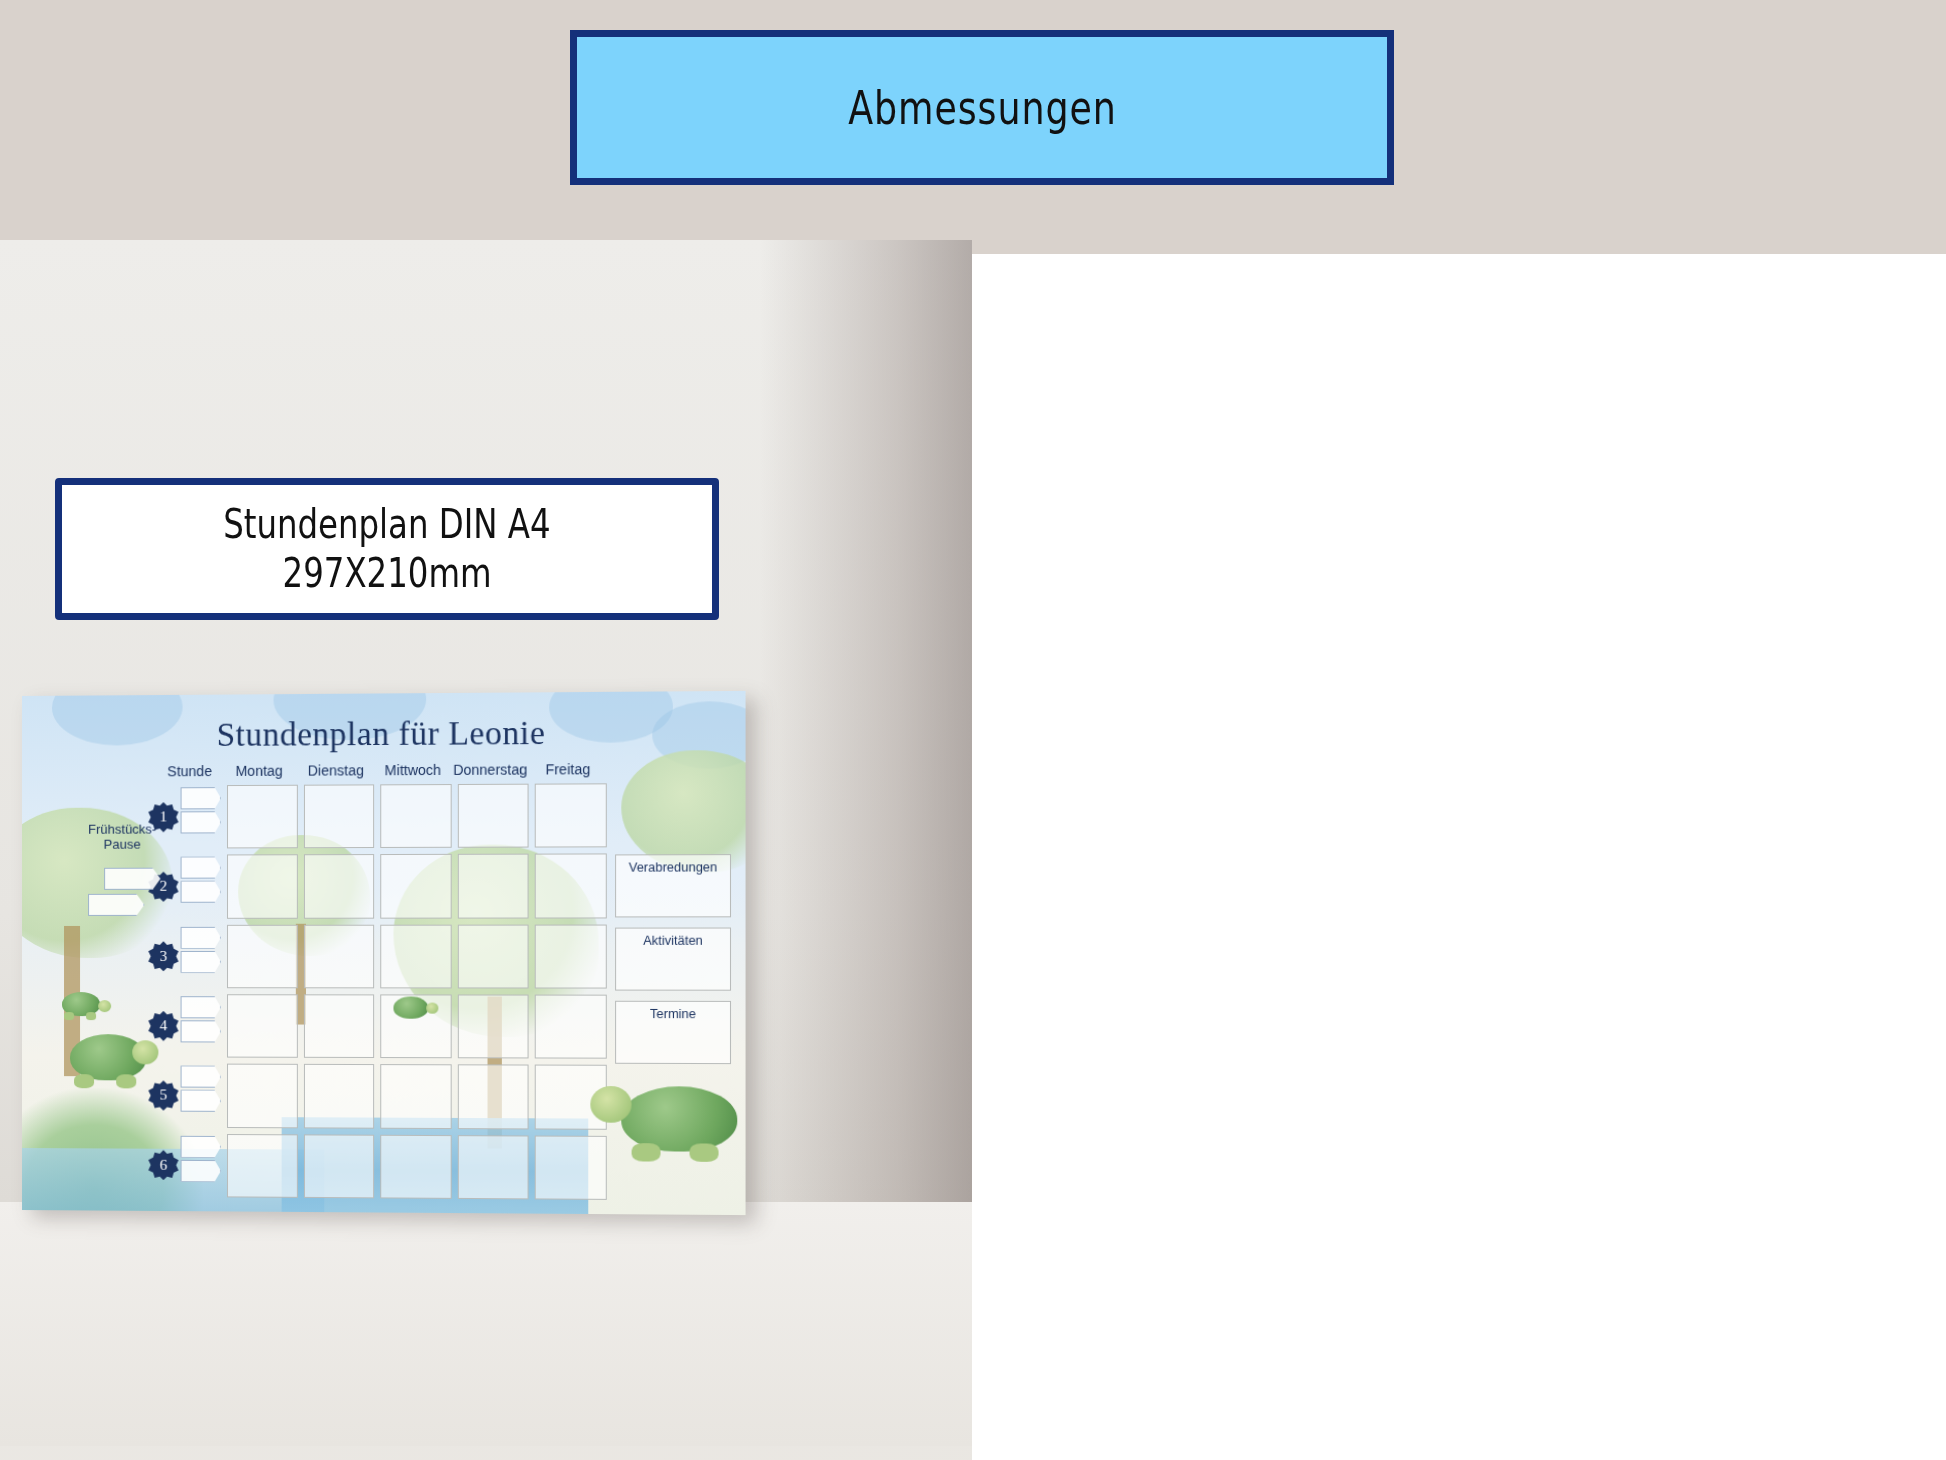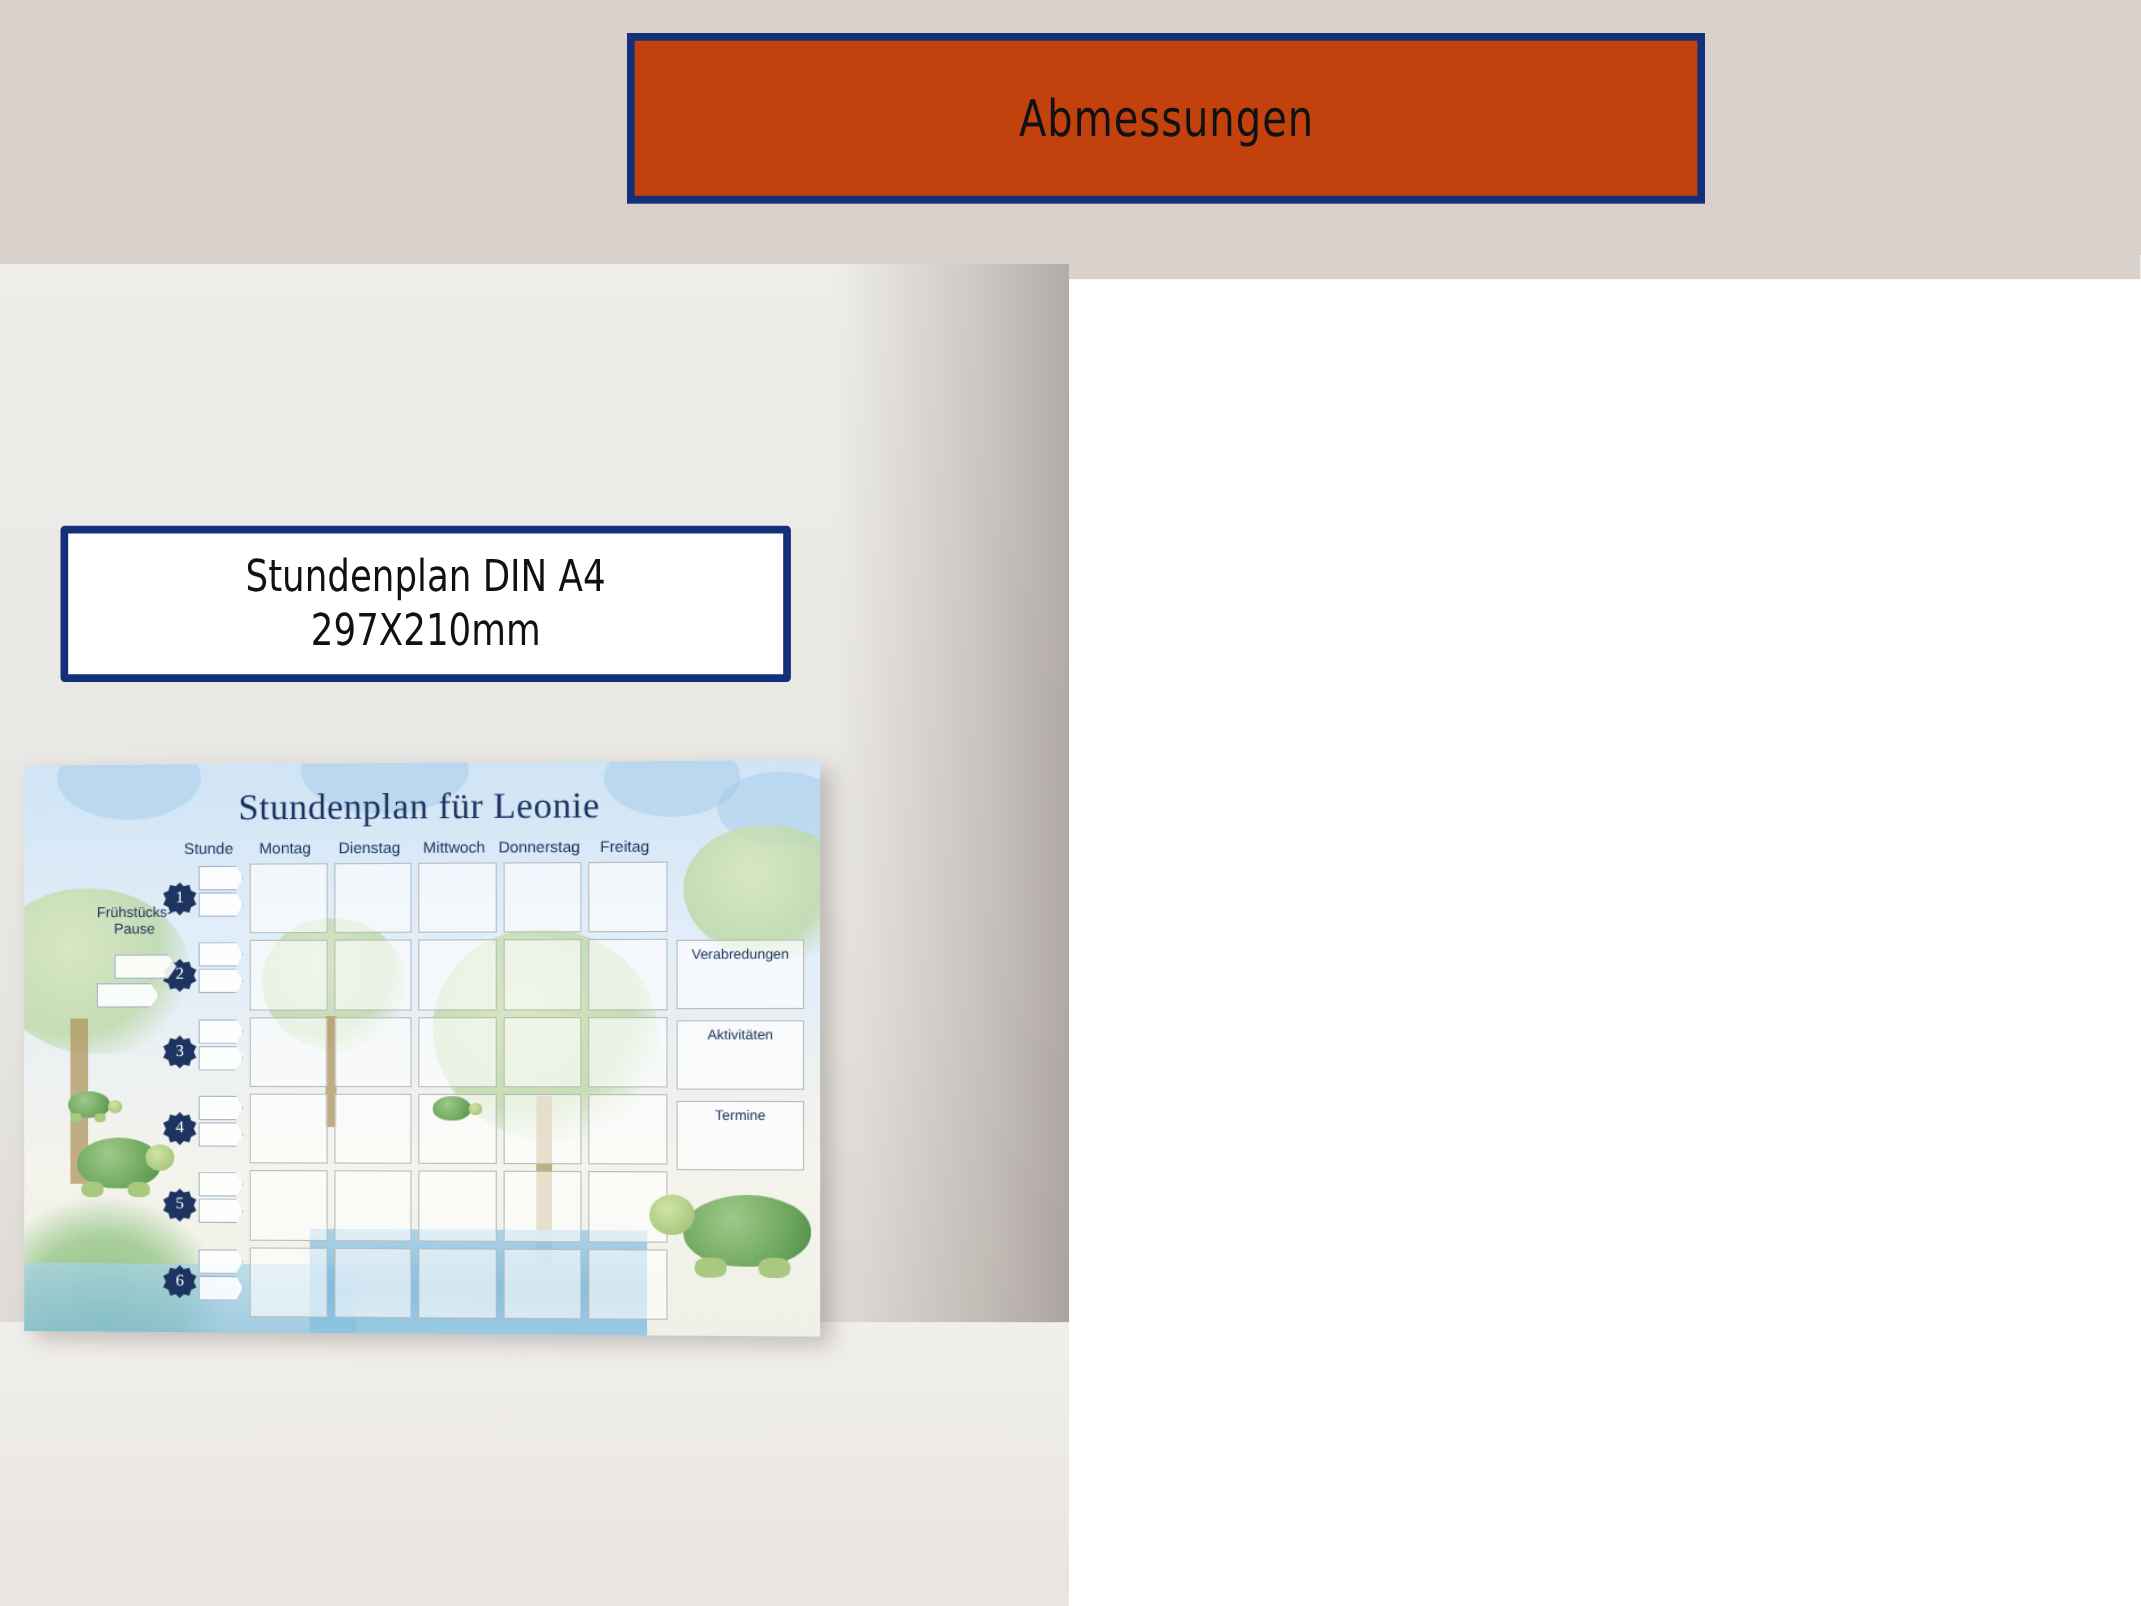--- a/index.html
+++ b/index.html
@@ -11,22 +11,22 @@
   body { background: #ffffff; position: relative; }
 
   
   .header-band {
     position: absolute; left: 0; top: 0;
     width: 1946px; height: 254px;
     background: #d9d2cc;
   }
   .header-title-box {
     position: absolute; left: 570px; top: 30px;
-    width: 980px; height: 155px;
-    background: #c2410c;
+    width: 824px; height: 155px;
+    background: #7dd3fc;
     border: 7px solid #14307a;
     display: flex; align-items: center; justify-content: center;
   }
   .header-title-text {
     font-size: 46px; letter-spacing: 1px; color: #111;
     font-family: "DejaVu Sans Condensed", "Liberation Sans Narrow", "Liberation Sans", sans-serif;
     font-stretch: condensed;
     transform: scaleX(0.88);
   }
 

